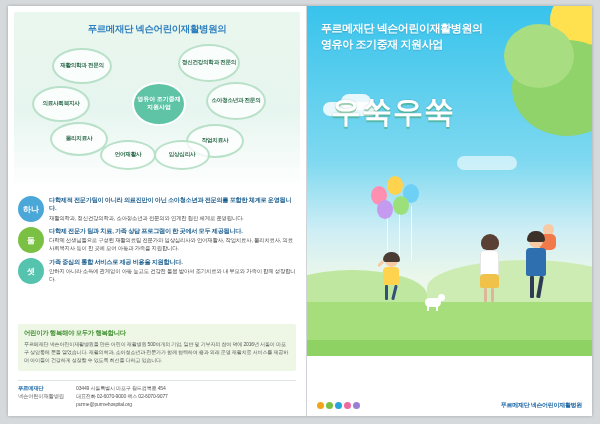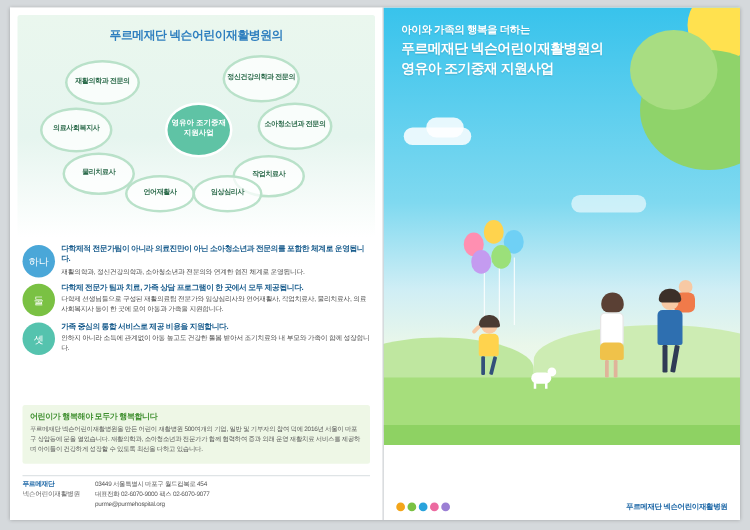--- a/index.html
+++ b/index.html
@@ -142,21 +142,21 @@
     display: flex;
     align-items: flex-start;
     margin-bottom: 5px;
   }
   .bchip {
     flex: 0 0 auto;
     width: 26px; height: 26px;
     border-radius: 50%;
     color: #fff;
     font-size: 8px;
-    font-weight: normal;
+    font-weight: bold;
     display: flex; align-items: center; justify-content: center;
     margin-right: 5px;
   }
   .bchip.c1 { background:#4aa7d8; }
   .bchip.c2 { background:#7ac143; }
   .bchip.c3 { background:#55c3ae; }
   .btext { flex: 1 1 auto; }
   .btitle {
     font-size: 6.2px;
     font-weight: bold;
@@ -459,27 +459,27 @@
       <div class="tree-canopy"></div>
       <div class="tree-canopy2"></div>
 
       <div class="hill" style="left:-30px; bottom:96px; width:150px; height:50px; background:#bfe7a0;"></div>
       <div class="hill" style="left:120px; bottom:100px; width:200px; height:56px; background:#cdecb3;"></div>
       <div class="ground"></div>
       <div class="ground2"></div>
       <div class="white-base"></div>
 
       <div class="cover-head">
-        <div class="ch1">아이와 가족의 행복을 더하는</div>
         <div class="ch2">
           <div>푸르메재단 넥슨어린이재활병원의</div>
           <div>영유아 조기중재 지원사업</div>
         </div>
       </div>
 
+      <div class="wordmark">우쑥우쑥</div>
 
       <div class="b-str" style="left:80px; top:196px; height:58px;"></div>
       <div class="b-str" style="left:92px; top:196px; height:58px;"></div>
       <div class="b-str" style="left:104px; top:200px; height:54px;"></div>
       <div class="balloon" style="left:64px; top:180px; background:#ff8fb1;"></div>
       <div class="balloon" style="left:80px; top:170px; background:#ffd34d;"></div>
       <div class="balloon" style="left:96px; top:178px; background:#6fd0f5;"></div>
       <div class="balloon" style="left:86px; top:190px; background:#9be07a;"></div>
       <div class="balloon" style="left:70px; top:194px; background:#c49bf0;"></div>
 

